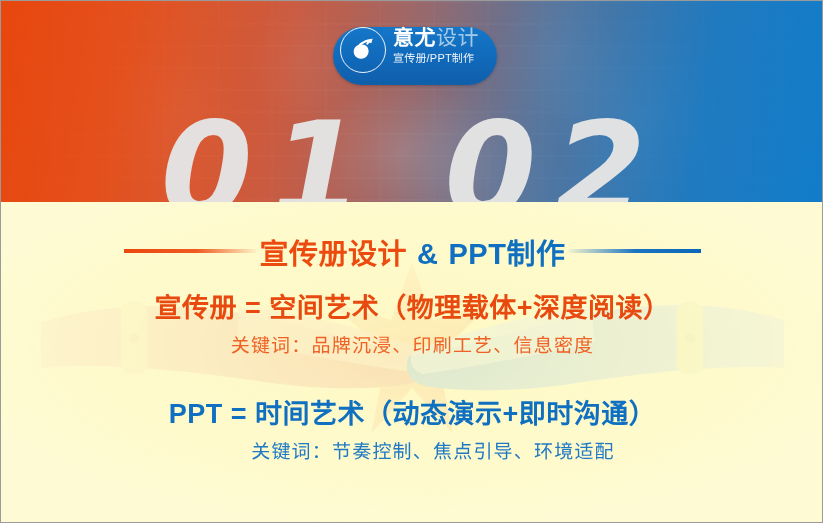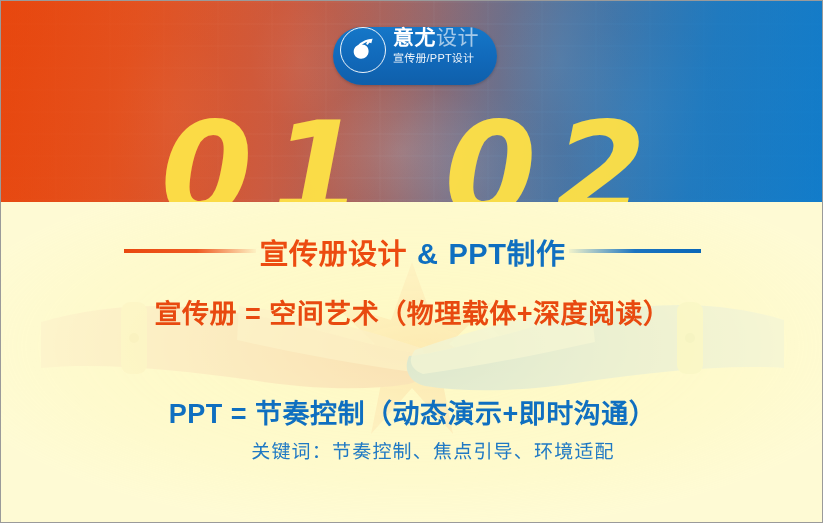--- a/index.html
+++ b/index.html
@@ -93,21 +93,21 @@
     position: absolute;
     left: 0;
     right: 0;
     bottom: -34px;
     text-align: center;
     font-family: "DejaVu Sans", "Liberation Sans", sans-serif;
     font-size: 132px;
     font-weight: 700;
     font-style: italic;
     letter-spacing: 18px;
-    color: #fde047;
+    color: #e5e5e5;
     line-height: 1;
     white-space: pre;
     opacity: 0.97;
     user-select: none;
   }
 
   
   .logo {
     position: absolute;
     left: 332px;
@@ -217,21 +217,21 @@
   .t-blue   { color: #0f6fc0; }
   .t-gap    { display: inline-block; width: 10px; }
 
   
   .block {
     position: absolute;
     left: 0;
     right: 0;
     text-align: center;
   }
-  .block-brochure { top: 96px; }
+  .block-brochure { top: 90px; }
   .block-ppt      { top: 196px; }
 
   .headline {
     font-size: 27px;
     font-weight: 700;
     letter-spacing: 0.5px;
     white-space: nowrap;
     line-height: 1.2;
   }
   .headline-orange { color: #e8490f; }
@@ -268,21 +268,21 @@
 
           <path d="M9.0 20.2c1.0-5.0 5.2-9.6 10.6-12.0 1.6-0.7 3.2-1.1 4.6-1.2 -1.0 1.0 -2.0 2.2 -2.9 3.6" stroke="#ffffff" stroke-width="2.1" fill="none" stroke-linecap="round"></path>
 
           <path d="M22.4 7.3l4.0-1.0 -1.1 4.0 -3.6 -1.4z" fill="#ffffff"></path>
         </svg>
       </div>
       <div class="logo-text">
         <div class="logo-main">
           <span class="strong">意尤</span><span class="light">设计</span>
         </div>
-        <div class="logo-sub">宣传册/PPT设计</div>
+        <div class="logo-sub">宣传册/PPT制作</div>
       </div>
     </div>
   </div>
 
   <div class="body-area">
 
     <svg class="handshake" viewBox="0 0 823 320" aria-hidden="true">
       <defs>
         <linearGradient id="skinL" x1="0" y1="0" x2="1" y2="0">
           <stop offset="0%" stop-color="#f6c9ae"></stop>
@@ -336,21 +336,22 @@
     <div class="title-row">
       <span class="rule rule-left"></span>
       <span class="title-text">
         <span class="t-orange">宣传册设计</span><span class="t-gap"></span><span class="t-blue">&amp;</span><span class="t-gap"></span><span class="t-blue">PPT制作</span>
       </span>
       <span class="rule rule-right"></span>
     </div>
 
     <div class="block block-brochure">
       <div class="headline headline-orange">宣传册 = 空间艺术（物理载体+深度阅读）</div>
+      <div class="keywords keywords-orange">关键词：品牌沉浸、印刷工艺、信息密度</div>
     </div>
 
     <div class="block block-ppt">
-      <div class="headline headline-blue">PPT = 节奏控制（动态演示+即时沟通）</div>
+      <div class="headline headline-blue">PPT = 时间艺术（动态演示+即时沟通）</div>
       <div class="keywords keywords-blue">关键词：节奏控制、焦点引导、环境适配</div>
     </div>
 
   </div>
 </div>
 
 </body></html>

